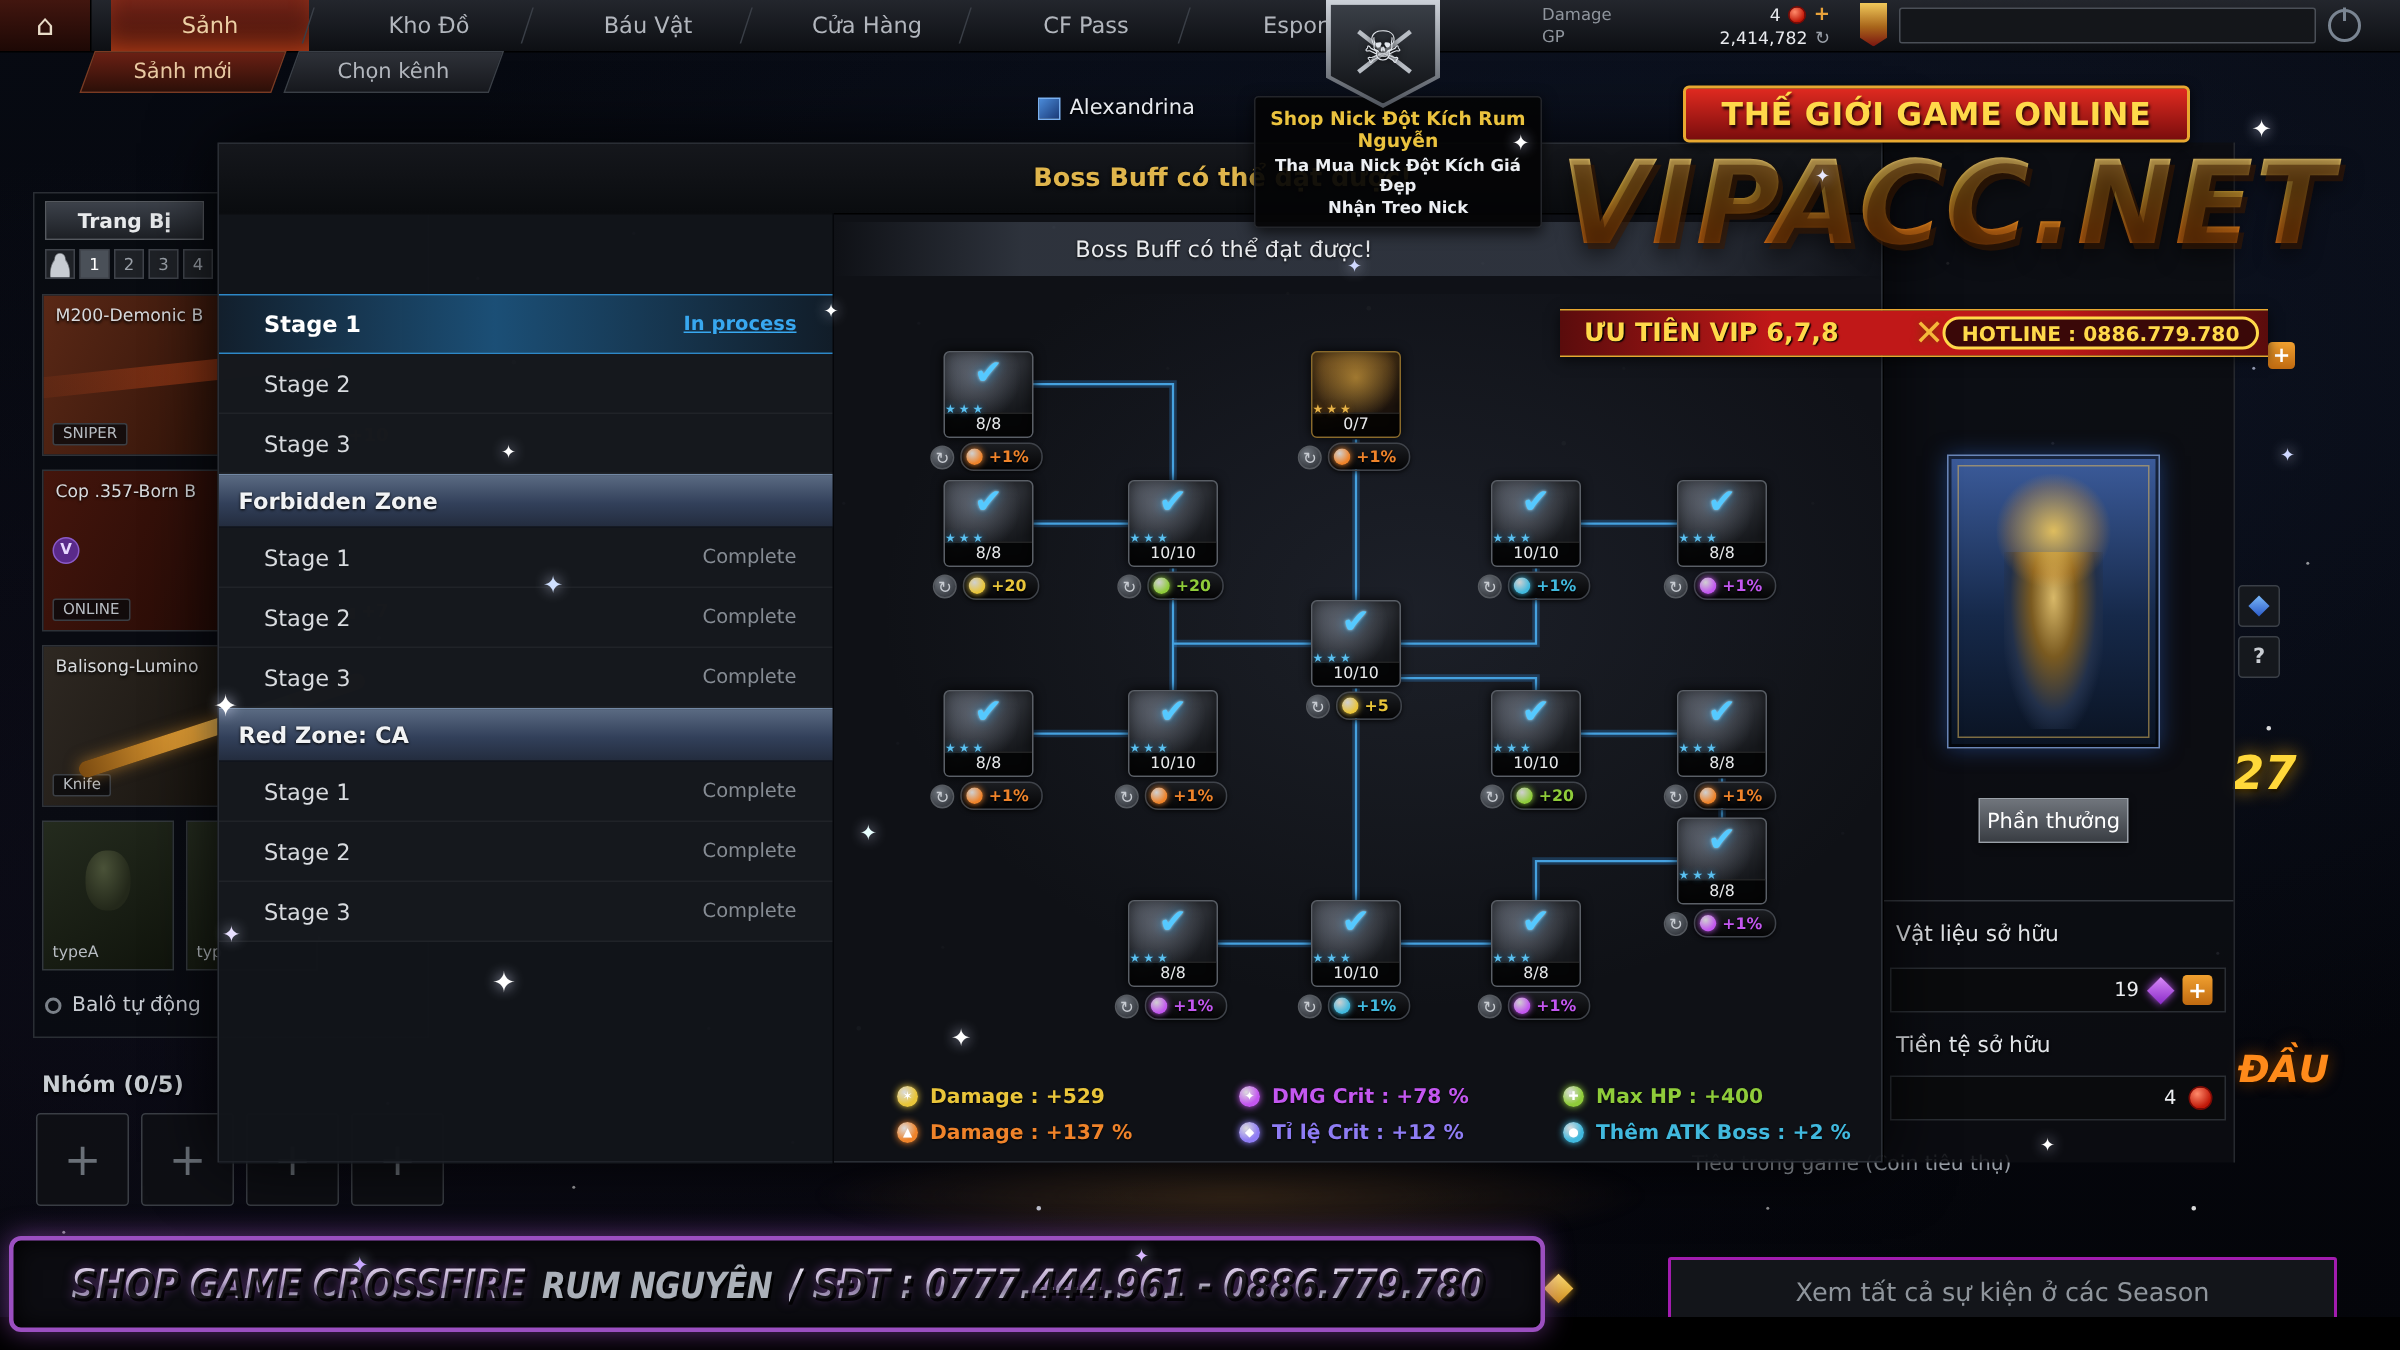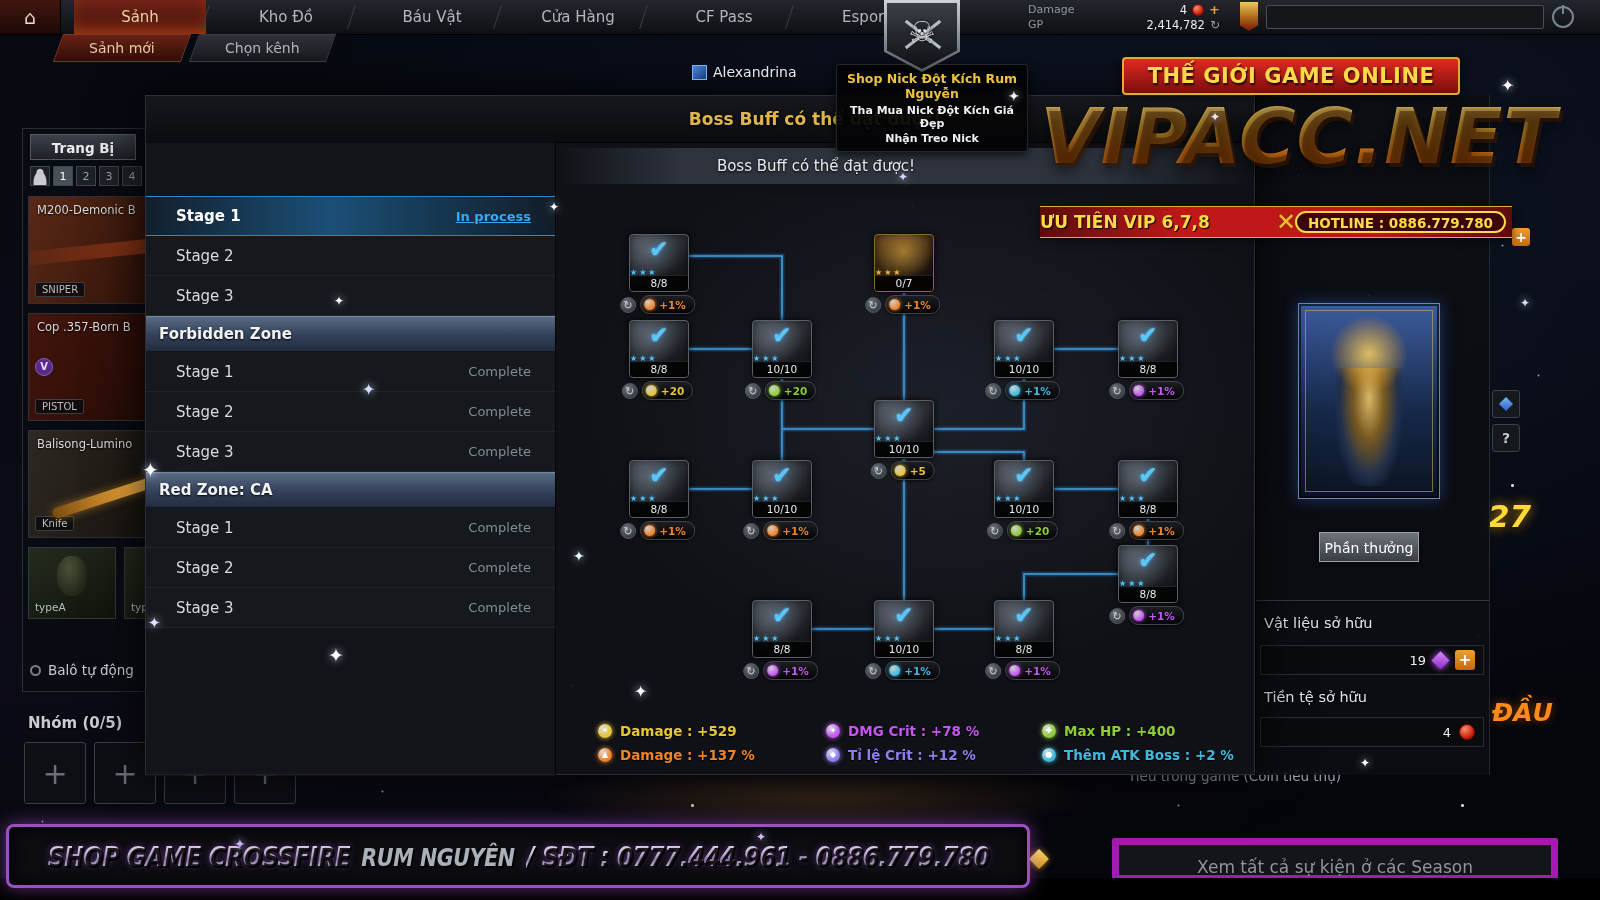--- a/index.html
+++ b/index.html
@@ -86,21 +86,21 @@
   .ribbon span{color:#ffd94a;font-size:21px;font-weight:bold;letter-spacing:.5px;text-shadow:1px 2px 2px rgba(0,0,0,.8);}
   .site{position:absolute;left:1026px;top:84px;width:545px;height:112px;z-index:15;line-height:106px;text-align:center;
     font-size:77px;font-weight:900;font-style:italic;letter-spacing:1px;
     background:linear-gradient(180deg,#fff2b8 0%,#ffd34a 38%,#ff8f1e 62%,#e85a10 100%);
     -webkit-background-clip:text;background-clip:text;color:transparent;
     text-shadow:3px 4px 0 rgba(60,25,0,.55),0 0 2px rgba(60,25,0,.4),0 8px 14px rgba(0,0,0,.55);}
   .vipbar{position:absolute;left:1040px;top:206px;width:472px;height:32px;z-index:15;
     background:linear-gradient(90deg,#5a0c0c,#c01818 30%,#c01818 70%,#5a0c0c);
     border-top:1px solid #e8a830;border-bottom:1px solid #e8a830;display:flex;align-items:center;box-sizing:border-box;
     box-shadow:0 2px 8px rgba(0,0,0,.6);}
-  .vip-left{color:#ffd94a;font-size:17px;font-weight:bold;text-shadow:1px 1px 1px #000;}
+  .vip-left{color:#ffd94a;font-size:17px;font-weight:bold;padding-left:16px;text-shadow:1px 1px 1px #000;}
   .vip-x{position:absolute;left:236px;top:1px;color:#f5b93a;font-size:24px;font-weight:900;text-shadow:0 0 6px #7a3a00;}
   .hotline{position:absolute;right:6px;top:4px;height:22px;line-height:20px;border:2px solid #ffd94a;border-radius:12px;
     background:#3a0808;color:#ffd94a;font-size:13.5px;font-weight:bold;padding:0 11px;box-sizing:border-box;}
 
   
   .dialog{position:absolute;left:145px;top:95px;width:1110px;height:680px;z-index:10;
     background:rgba(16,18,23,.97);border:1px solid #2a2e35;box-sizing:border-box;box-shadow:0 0 45px rgba(0,0,0,.85);}
   .dlg-header{position:absolute;left:0;top:0;right:0;height:46px;background:linear-gradient(180deg,#15171c,#0a0c0f);
     border-bottom:1px solid #000;}
   .dlg-title{position:absolute;left:230px;right:0;top:0;height:46px;line-height:46px;text-align:center;
@@ -226,41 +226,41 @@
     background:linear-gradient(90deg,#7a4a10,#f0a838 40%,#ffd878 60%,#a85a14);transform:rotate(-18deg);
     box-shadow:0 0 10px rgba(240,160,50,.5);}
   .inv-name{position:absolute;left:8px;top:6px;color:#d8dadd;font-size:11.5px;text-shadow:0 1px 2px #000;}
   .inv-badge{position:absolute;left:6px;bottom:6px;background:rgba(10,10,12,.8);border:1px solid #3a3e44;
     border-radius:2px;padding:1px 6px;color:#b8bdc3;font-size:10px;}
   .inv-enh{position:absolute;right:8px;bottom:6px;color:#f0a030;font-weight:bold;font-size:12px;}
   .inv-enh::before{content:"▮";font-size:9px;margin-right:3px;color:#f0a030;}
   .inv-corner{position:absolute;left:6px;top:44px;width:16px;height:16px;border-radius:50%;background:#5a2a8a;
     border:1px solid #8a5ac8;color:#e8d8ff;font-size:10px;font-weight:bold;text-align:center;line-height:16px;}
   .inv-smalls{position:absolute;left:28px;top:547px;z-index:3;display:flex;gap:8px;}
-  .inv-small{position:relative;width:88px;height:72px;background:linear-gradient(150deg,#242b1e,#10140c);
+  .inv-small{position:relative;width:88px;height:100px;background:linear-gradient(150deg,#242b1e,#10140c);
     border:1px solid #33383c;box-sizing:border-box;cursor:pointer;}
   .inv-small::after{content:"";position:absolute;left:50%;top:40%;width:30px;height:40px;transform:translate(-50%,-50%);
     border-radius:45%;background:radial-gradient(ellipse at 40% 30%,#4a5238,#23281a 70%);}
   .inv-sname{position:absolute;left:6px;bottom:5px;color:#b8bdc3;font-size:10.5px;}
   .auto-bag{position:absolute;left:30px;top:662px;z-index:3;color:#c8ccd2;font-size:13.5px;display:flex;
     align-items:center;gap:7px;cursor:pointer;}
   .auto-bag::before{content:"";width:11px;height:11px;border-radius:50%;border:2px solid #7a8088;box-sizing:border-box;}
   .group-label{position:absolute;left:28px;top:714px;z-index:3;color:#c8cdd2;font-size:15px;font-weight:bold;
     text-shadow:0 1px 2px #000;}
   #group-slots{position:absolute;left:0;top:742px;width:320px;height:64px;z-index:2;}
   .plus-slot{position:absolute;top:0;width:62px;height:62px;background:rgba(15,17,21,.85);border:1px solid #3a3e45;
     border-radius:3px;box-sizing:border-box;color:#6a7078;font-size:30px;display:flex;align-items:center;
     justify-content:center;cursor:pointer;}
 
   
   .coin-note{position:absolute;left:1128px;top:768px;z-index:4;color:#9aa0a8;font-size:13.5px;}
   .season-gift{position:absolute;left:1032px;top:852px;width:14px;height:14px;z-index:8;transform:rotate(45deg);
     background:linear-gradient(135deg,#ffe070,#d09018);box-shadow:0 0 6px #c08a10;}
   .season-btn{position:absolute;left:1112px;top:838px;width:446px;height:44px;z-index:8;line-height:44px;
-    text-align:center;background:rgba(20,22,27,.95);border:7px solid #a21caf;border-radius:2px;color:#8f959c;
+    text-align:center;background:rgba(20,22,27,.95);border:2px solid #a21caf;border-radius:2px;color:#8f959c;
     font-size:17px;box-sizing:border-box;cursor:pointer;}
   .footer-black{position:absolute;left:0;top:878px;width:1600px;height:22px;background:#000;z-index:23;}
   .shop-banner{position:absolute;left:6px;top:824px;width:1024px;height:64px;z-index:24;background:#0c0c11;
     border:3px solid #9b4fc0;border-radius:8px;box-sizing:border-box;display:flex;align-items:center;
     justify-content:center;box-shadow:0 0 18px rgba(155,79,192,.6),inset 0 0 16px #000;}
   .banner-text{white-space:nowrap;transform:scaleX(.86);transform-origin:center;font-style:italic;font-weight:900;
     letter-spacing:-.5px;}
   .sb1{font-size:27px;background:linear-gradient(180deg,#ffffff,#d0d4da 45%,#8a9098 58%,#eef2f8);
     -webkit-background-clip:text;background-clip:text;color:transparent;
     text-shadow:2px 2px 0 rgba(0,0,0,.85),0 0 8px rgba(138,74,176,.6);}
@@ -285,21 +285,21 @@
       <span class="inv-tab">4</span>
     </div>
   <div class="inv-items" id="inv-items">
       <div class="inv-card rust">
         <div class="inv-name">M200-Demonic B</div>
         <div class="inv-badge">SNIPER</div>
         <div class="inv-enh">+10</div>
       </div>
       <div class="inv-card crimson">
         <div class="inv-name">Cop .357-Born B</div>
-        <div class="inv-badge">PISTOL</div>
+        <div class="inv-badge">ONLINE</div>
         <div class="inv-enh">+7</div>
         <div class="inv-corner">V</div>
       </div>
       <div class="inv-card blade">
         <div class="inv-name">Balisong-Lumino</div>
         <div class="inv-badge">Knife</div>
       </div>
     </div>
   <div class="inv-smalls" id="inv-smalls">
       <div class="inv-small">

